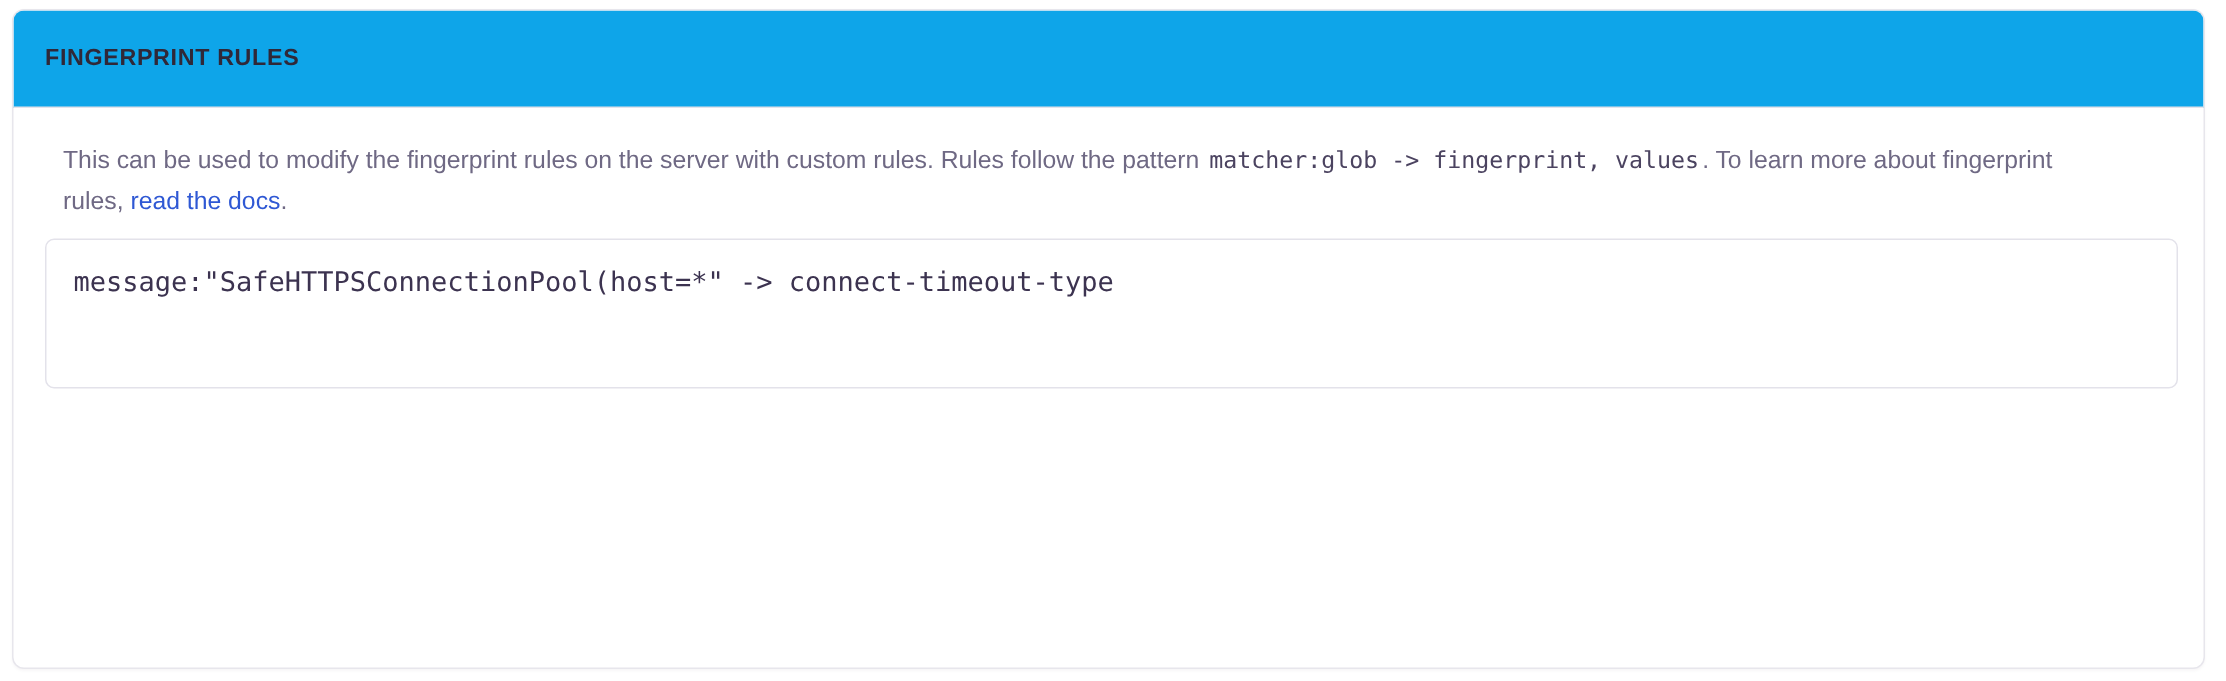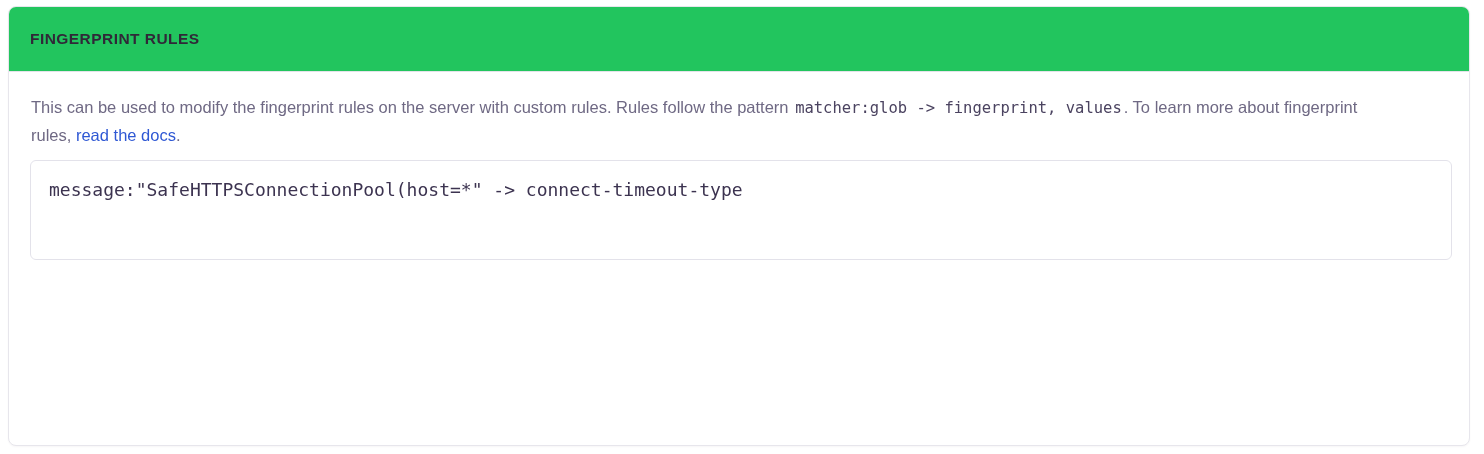--- a/index.html
+++ b/index.html
@@ -24,21 +24,21 @@
     background: #ffffff;
     border: 1px solid #e7e6ec;
     border-radius: 8px;
     box-shadow: 0 1px 2px rgba(43, 34, 51, 0.04);
     overflow: hidden;
   }
 
   .card-header {
     height: 65px;
     box-sizing: border-box;
-    background: #22c55e;
+    background: #0ea5e9;
     border-bottom: 1px solid #e4e3ea;
     display: flex;
     align-items: center;
     padding: 0 21px;
   }
 
   .card-header-title {
     font-size: 15.5px;
     font-weight: bold;
     letter-spacing: 0.45px;
@@ -47,21 +47,21 @@
   }
 
   .card-body {
     padding: 22px 21px 0 21px;
   }
 
   .description {
     font-size: 16.5px;
     line-height: 27px;
     color: #6f6984;
-    margin: 0 0 11px 1px;
+    margin: 0 0 11px 12px;
     max-width: 1345px;
   }
 
   .description code {
     font-family: "DejaVu Sans Mono", "Liberation Mono", monospace;
     font-size: 15.5px;
     color: #4b4360;
     padding: 0 2px;
     white-space: pre;
   }

